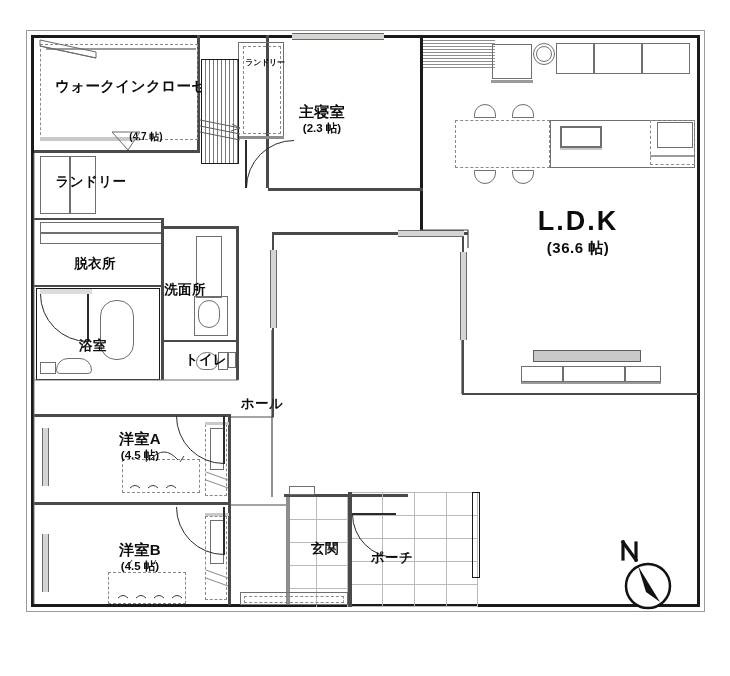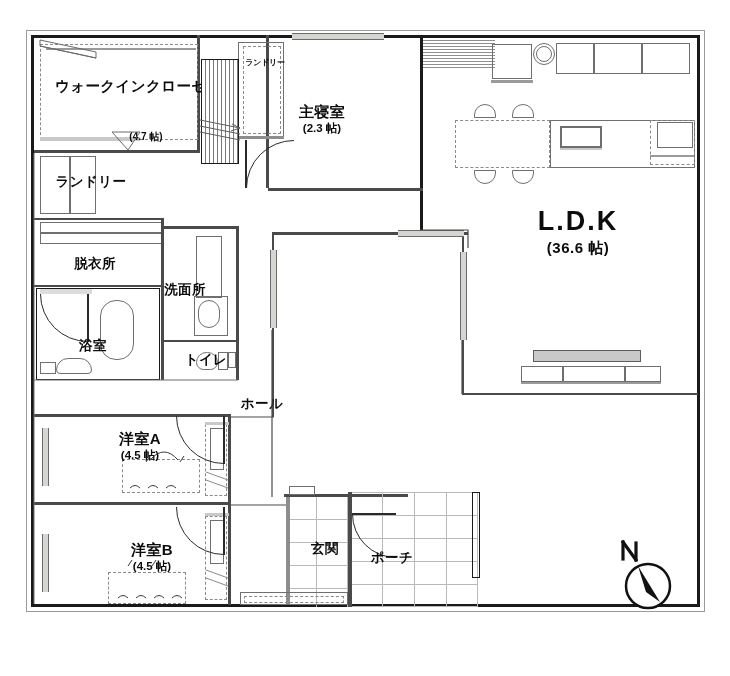--- a/index.html
+++ b/index.html
@@ -228,21 +228,21 @@
   </div>
 
   <div class="wall-thin" style="left:228px;top:505px;width:3px;height:100px;"></div>
   <div class="win-v" style="left:42px;top:534px;width:7px;height:58px;"></div>
   <div class="dash" style="left:205px;top:516px;width:22px;height:84px;"></div>
   <div class="fillgrey" style="left:205px;top:513px;width:24px;height:3px;"></div>
   <div class="thinline" style="left:210px;top:520px;width:14px;height:44px;"></div>
   <div class="dash" style="left:108px;top:572px;width:78px;height:32px;"></div>
   <div class="swing" style="left:176px;top:459px;width:96px;height:96px;clip-path:polygon(0 50%,50% 50%,50% 100%,0 100%);"></div>
   <div class="doorleaf" style="left:223px;top:507px;width:2px;height:48px;"></div>
-  <div class="label lbl-room" style="left:152px;top:541px;">
+  <div class="label lbl-room" style="left:140px;top:541px;">
     <span>洋室B</span>
     <span class="sub">(4.5 帖)</span>
   </div>
 
   <div class="wall-thin" style="left:284px;top:494px;width:124px;height:3px;"></div>
   <div class="thinline" style="left:289px;top:486px;width:26px;height:9px;"></div>
   <div class="tilegrid" style="left:286px;top:497px;width:62px;height:110px;
               background:
                 repeating-linear-gradient(to right,transparent 0 30px,#b9b9b9 30px 31px),
                 repeating-linear-gradient(to bottom,transparent 0 22px,#b9b9b9 22px 23px);"></div>

